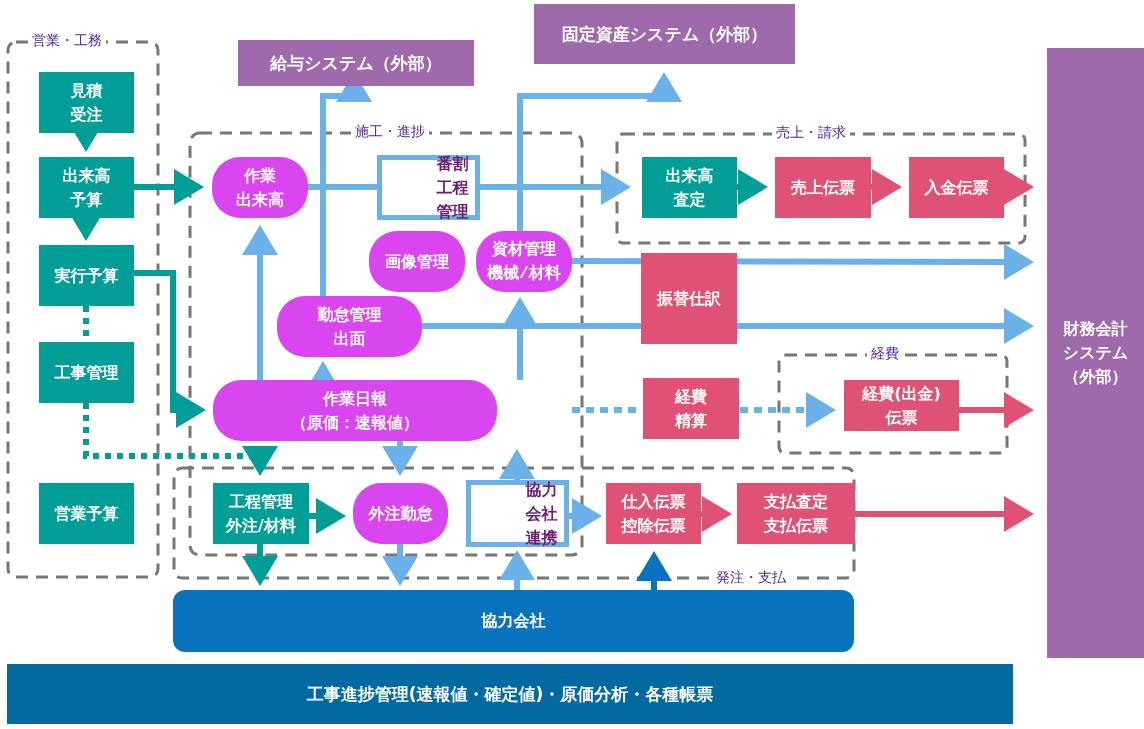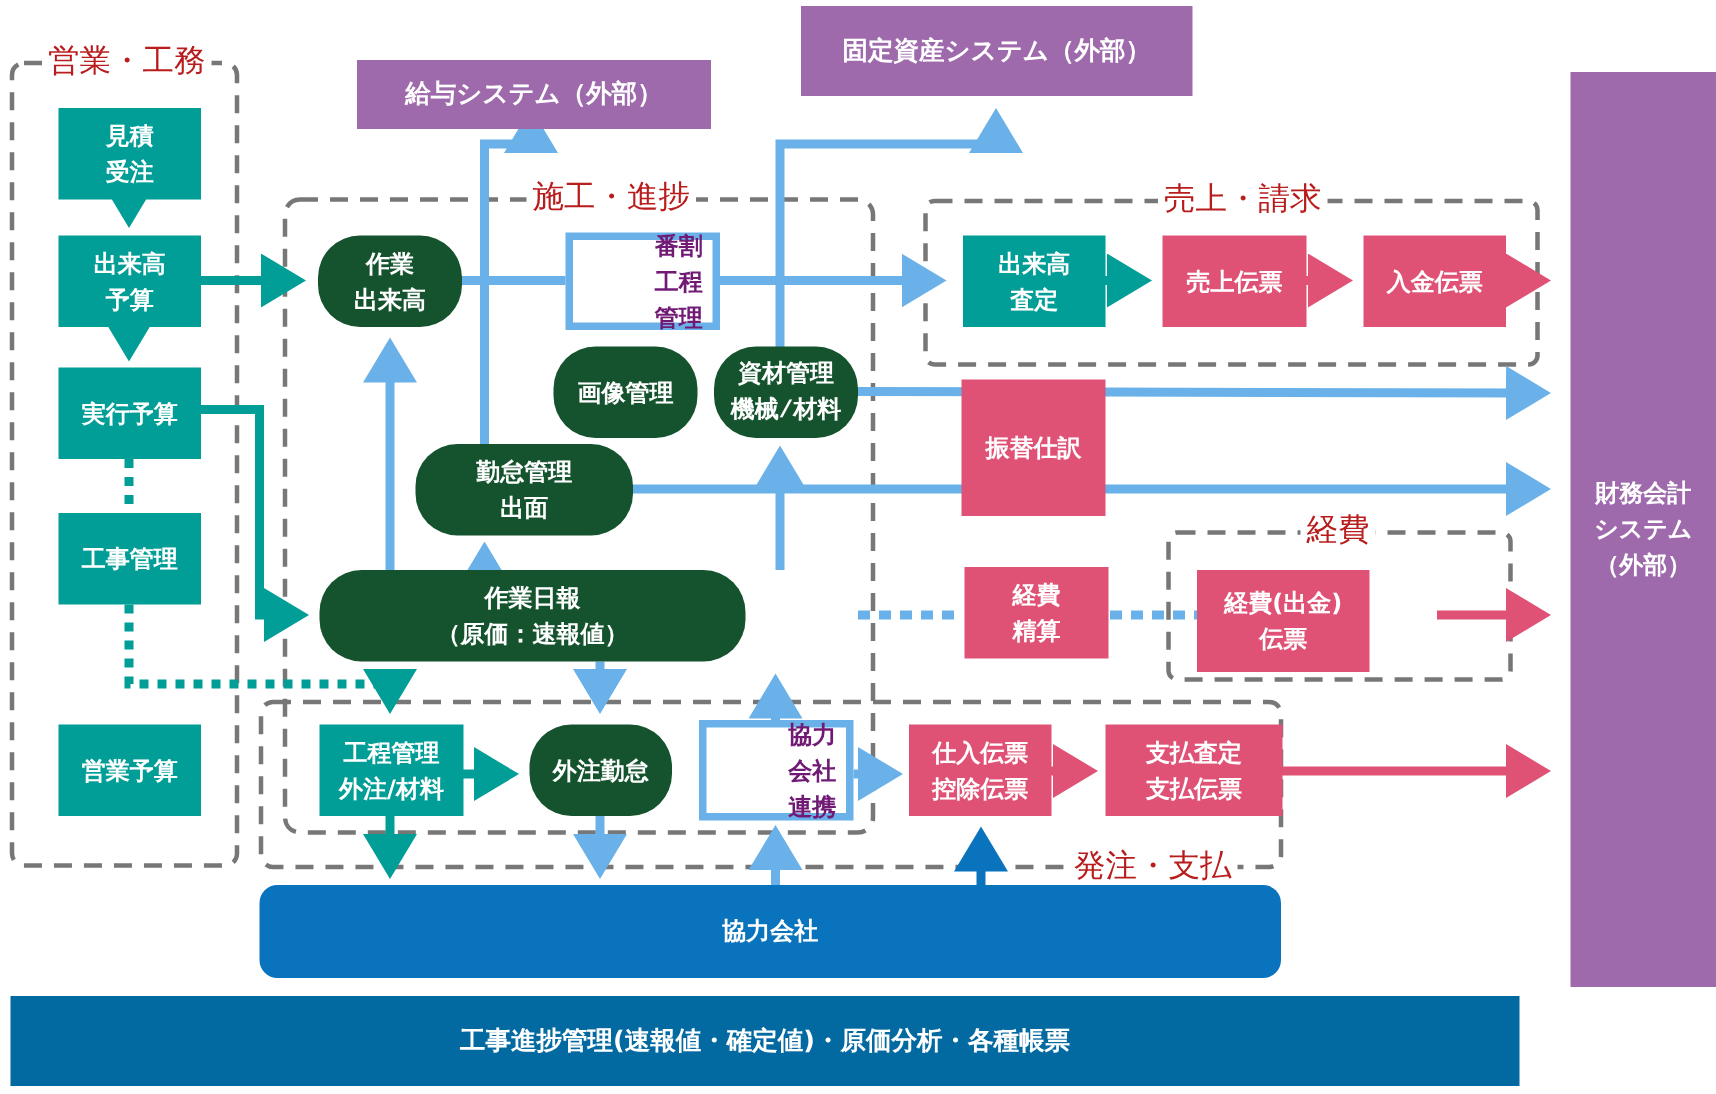--- a/index.html
+++ b/index.html
@@ -3,27 +3,27 @@
 <meta charset="utf-8">
 <style>
   html, body { margin: 0; padding: 0; background: #ffffff; }
   body { width: 1144px; height: 729px; position: relative; overflow: hidden;
          font-family: "DejaVu Sans", "Liberation Sans", sans-serif; }
   #diagram { position: absolute; left: 0; top: 0; }
   .box { position: absolute; display: flex; align-items: center; justify-content: center;
          text-align: center; color: #ffffff; font-weight: bold; font-size: 16px; line-height: 24px;
          white-space: pre-line; box-sizing: border-box; }
   .teal { background: #009e96; }
-  .lblue { background: #14532d; border-radius: 28px; }
+  .lblue { background: #d946ef; border-radius: 28px; }
   .pink { background: #e05275; }
   .purple { background: #9e6aac; }
   .navy { background: #0a73bd; border-radius: 12px; }
   .green { background: #0369a1; }
   .outline { background: #ffffff; border: 5px solid #69b1e8; color: #701a75; padding-left: 48px; }
-  .grouplabel { position: absolute; font-size: 21px; color: #b91c1c; background: #ffffff;
+  .grouplabel { position: absolute; font-size: 14px; color: #4c1d95; background: #ffffff;
                 padding: 0 4px; line-height: 20px; white-space: nowrap; }
 </style>
 </head>
 <body>
 
 <svg id="diagram" width="1144" height="729" viewBox="0 0 1144 729">
   <defs>
     <marker id="ah-blue" markerWidth="6" markerHeight="6" refX="4" refY="3" orient="auto" markerUnits="strokeWidth">
       <path d="M0,0 L5,3 L0,6 z" fill="#69b1e8"></path>
     </marker>
@@ -121,21 +121,21 @@
 
 <div class="box teal" style="left:642px;top:157px;width:95px;height:61px;">出来高
 査定</div>
 <div class="box pink" style="left:775px;top:157px;width:96px;height:61px;">売上伝票</div>
 <div class="box pink" style="left:909px;top:157px;width:95px;height:61px;">入金伝票</div>
 
 <div class="box pink" style="left:641px;top:253px;width:96px;height:91px;">振替仕訳</div>
 
 <div class="box pink" style="left:643px;top:378px;width:96px;height:61px;">経費
 精算</div>
-<div class="box pink" style="left:798px;top:380px;width:115px;height:68px;">経費(出金)
+<div class="box pink" style="left:844px;top:380px;width:115px;height:51px;">経費(出金)
 伝票</div>
 
 <div class="box teal" style="left:213px;top:483px;width:96px;height:61px;">工程管理
 外注/材料</div>
 <div class="box lblue" style="left:353px;top:483px;width:95px;height:61px;">外注勤怠</div>
 <div class="box outline" style="left:466px;top:480px;width:103px;height:67px;">協力会社
 連携</div>
 <div class="box pink" style="left:606px;top:483px;width:95px;height:61px;">仕入伝票
 控除伝票</div>
 <div class="box pink" style="left:737px;top:483px;width:118px;height:61px;">支払査定

